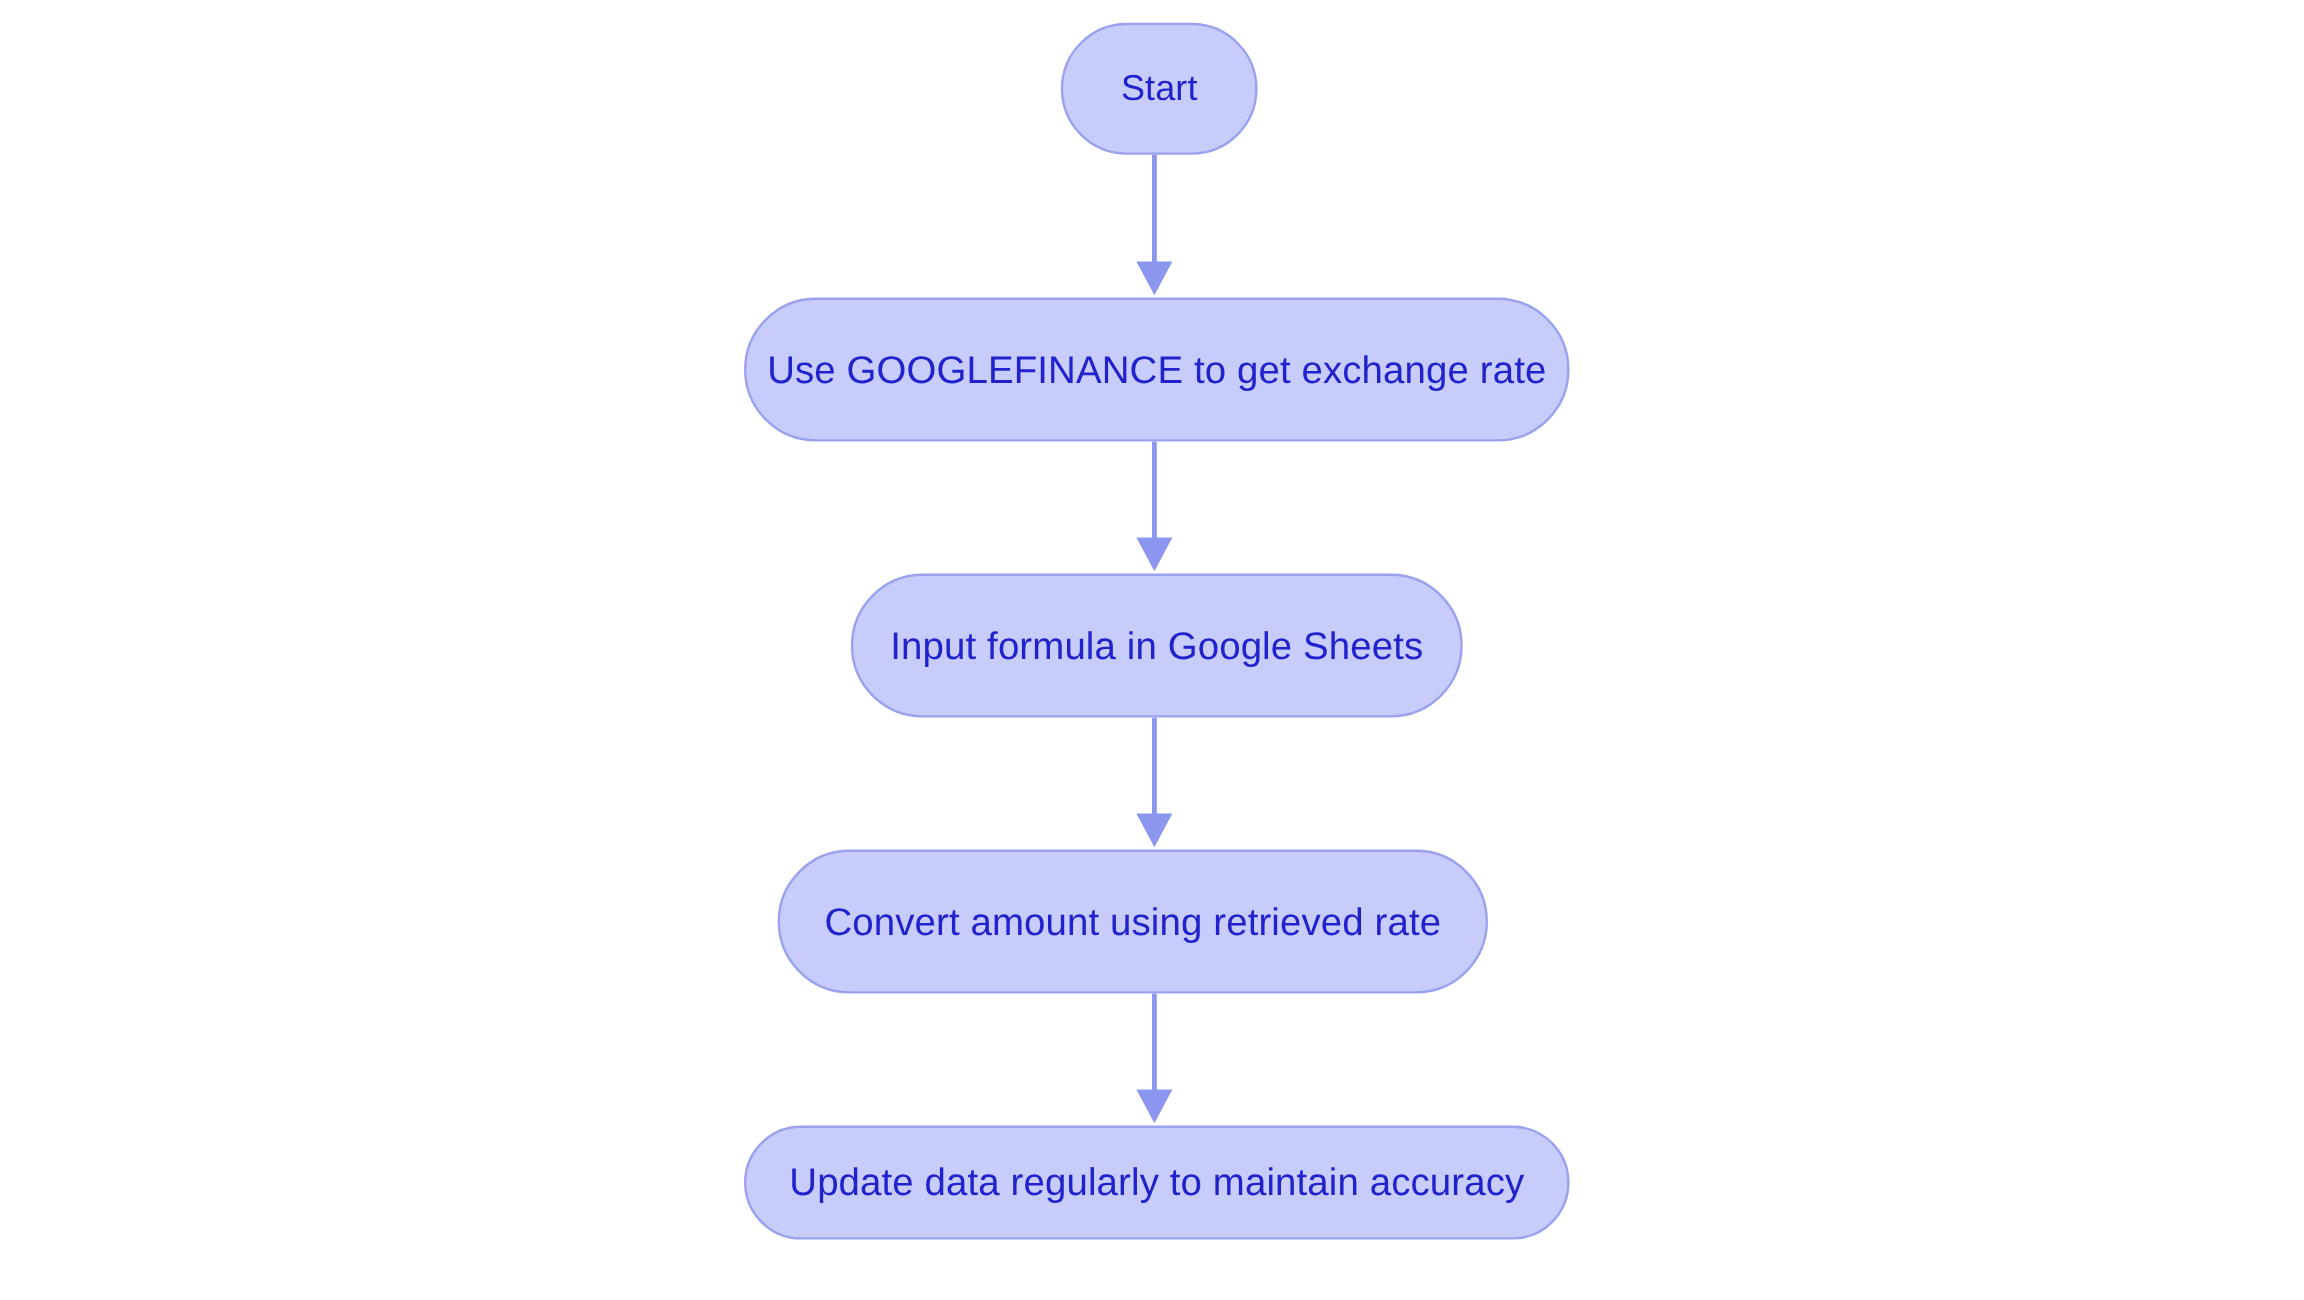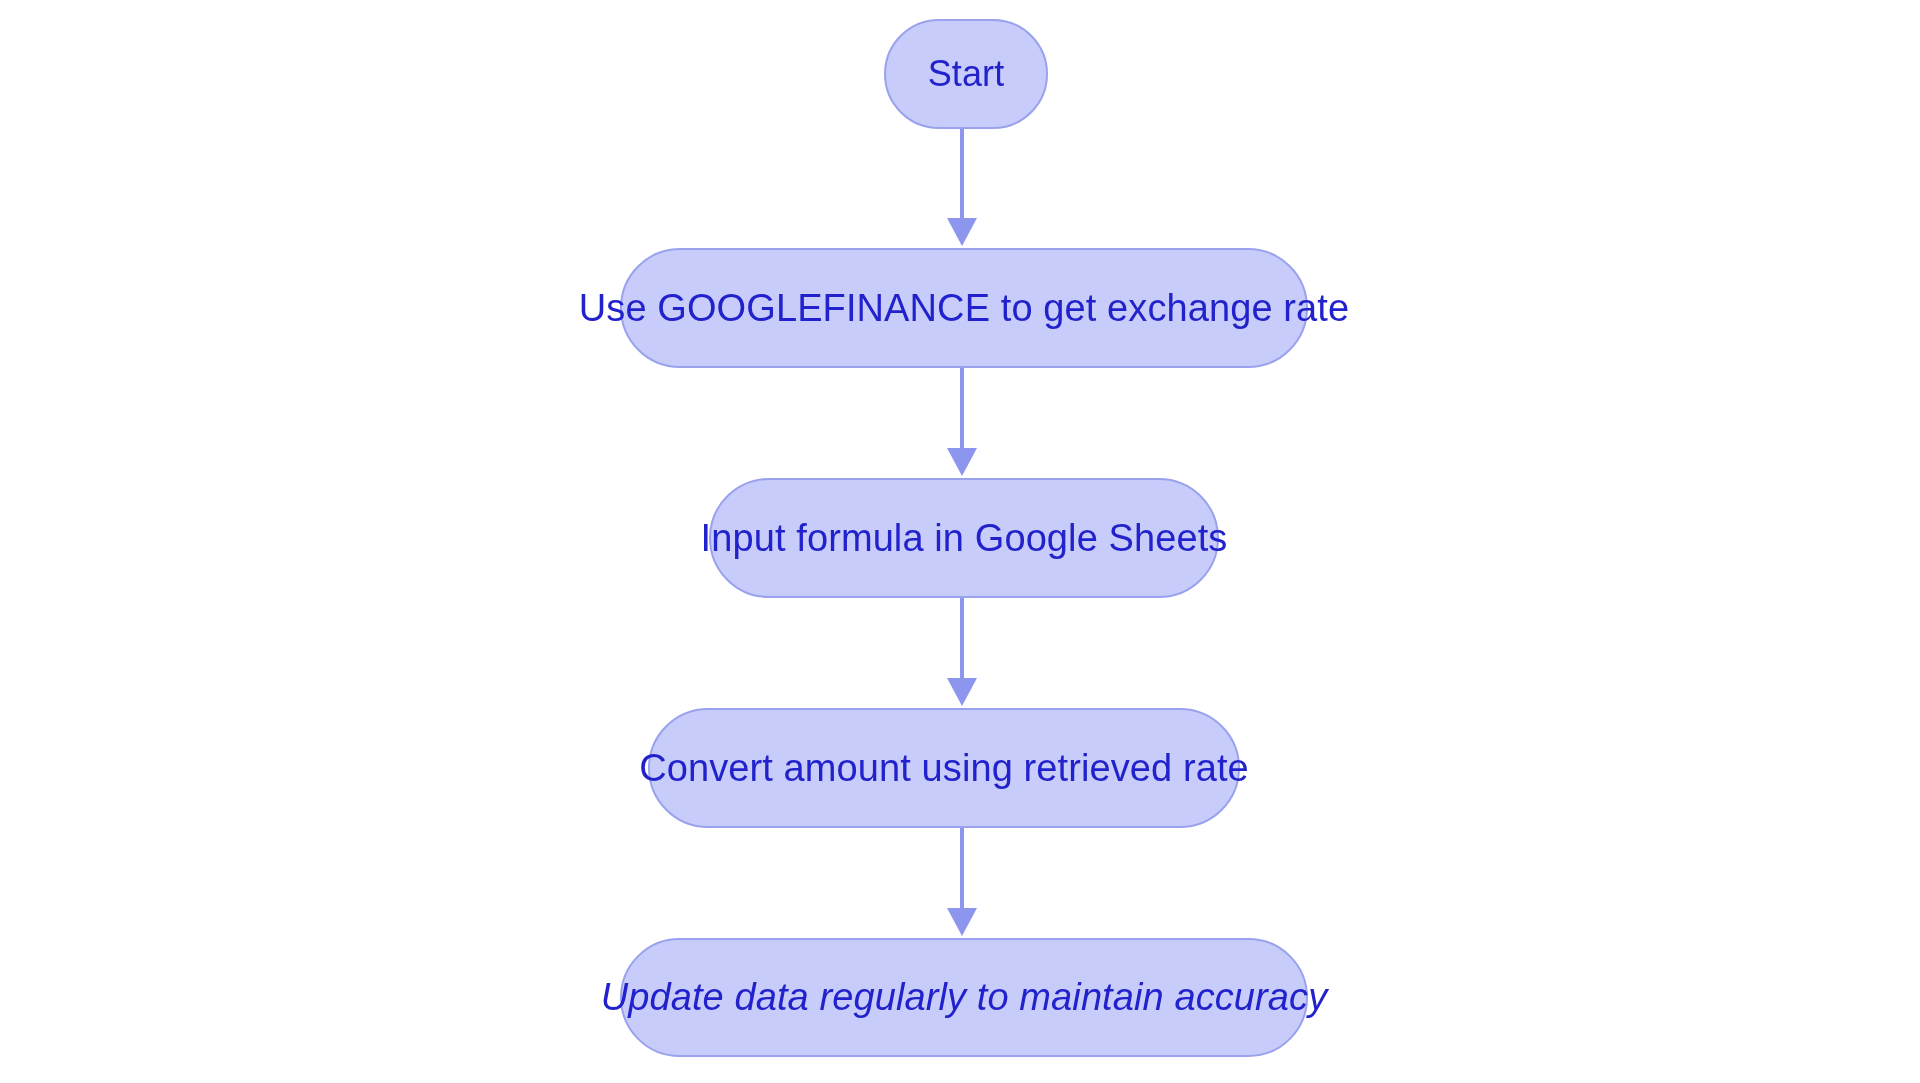--- a/index.html
+++ b/index.html
@@ -32,24 +32,24 @@
     justify-content: center;
     color: #2222cc;
     font-family: "Liberation Sans", sans-serif;
     font-weight: 400;
     letter-spacing: 0.1px;
     white-space: nowrap;
     user-select: none;
   }
 
   .flow-node.node-start {
-    font-size: 36px;
+    font-size: 30px;
   }
   .flow-node.node-step {
-    font-size: 38px;
+    font-size: 32px;
   }
 
   .connector {
     position: absolute;
     width: 4px;
     background: #8c96ee;
   }
 
   .arrowhead {
     position: absolute;
@@ -78,15 +78,15 @@
   <div class="arrowhead" style="left:947px; top:908px;"></div>
 
   <div class="flow-node node-start" style="left:884px; top:19px; width:164px; height:110px;">Start</div>
 
   <div class="flow-node node-step" style="left:620px; top:248px; width:688px; height:120px;">Use GOOGLEFINANCE to get exchange rate</div>
 
   <div class="flow-node node-step" style="left:709px; top:478px; width:510px; height:120px;">Input formula in Google Sheets</div>
 
   <div class="flow-node node-step" style="left:648px; top:708px; width:592px; height:120px;">Convert amount using retrieved rate</div>
 
-  <div class="flow-node node-step" style="left:620px; top:938px; width:688px; height:119px;font-style:italic;">Update data regularly to maintain accuracy</div>
+  <div class="flow-node node-step" style="left:620px; top:938px; width:688px; height:95px;">Update data regularly to maintain accuracy</div>
 
 </div>
 
 </body></html>

